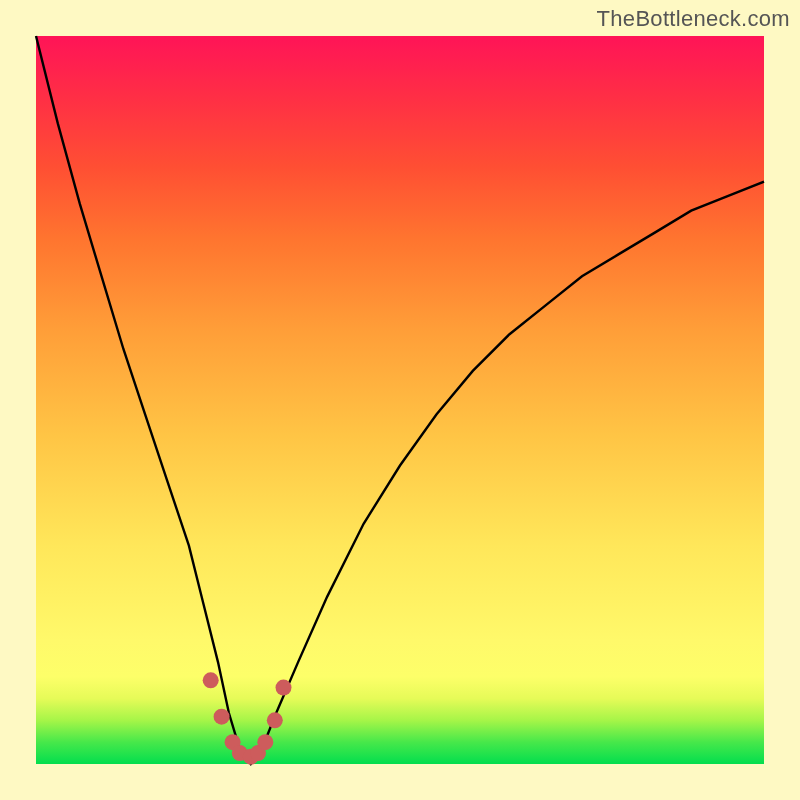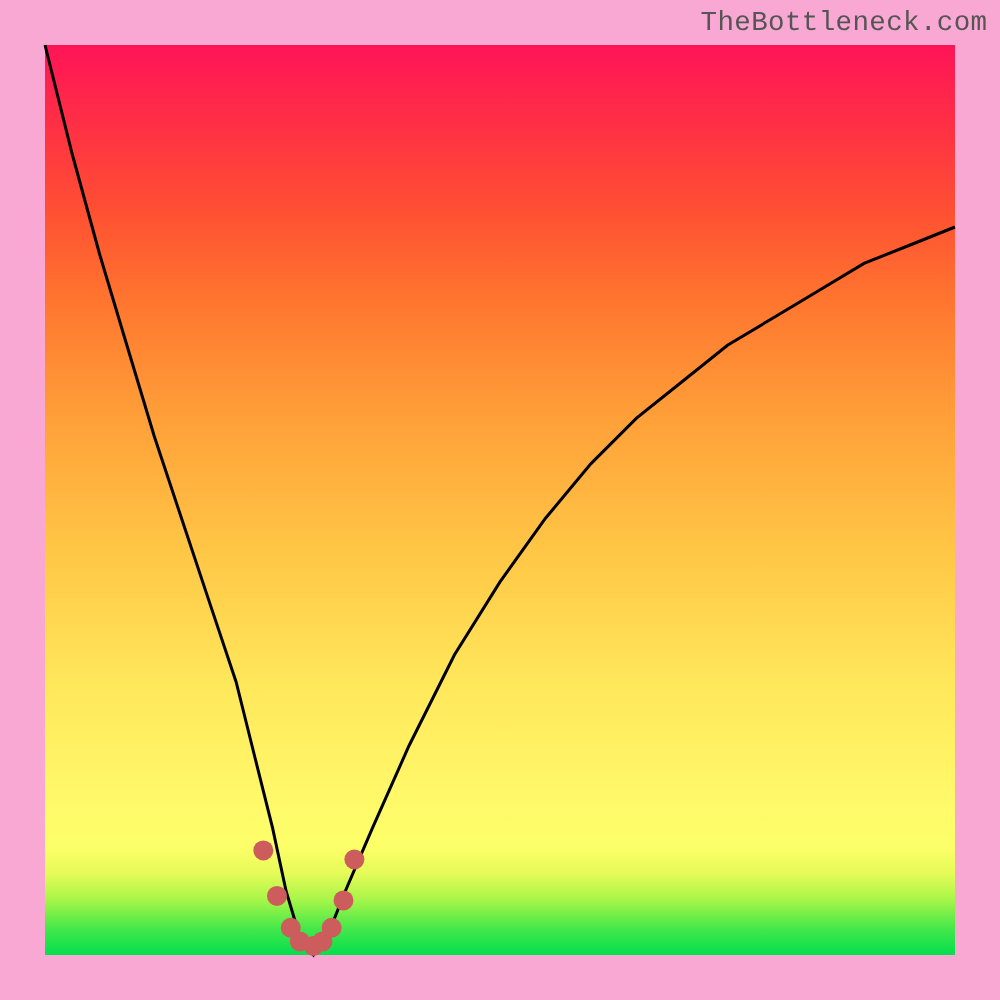--- a/index.html
+++ b/index.html
@@ -10,22 +10,21 @@
     background: #000;
     overflow: hidden;
     font-family: Arial, Helvetica, sans-serif;
   }
   .frame {
     position: absolute;
     left: 0;
     top: 0;
     width: 800px;
     height: 800px;
-    background: #f9a8d4;
-    font-family: Liberation Mono, monospace;
+    background: #fef9c3;
   }
   .plot-area {
     position: absolute;
     left: 36px;
     top: 36px;
     width: 728px;
     height: 728px;
     
     background: linear-gradient(
       to top,

